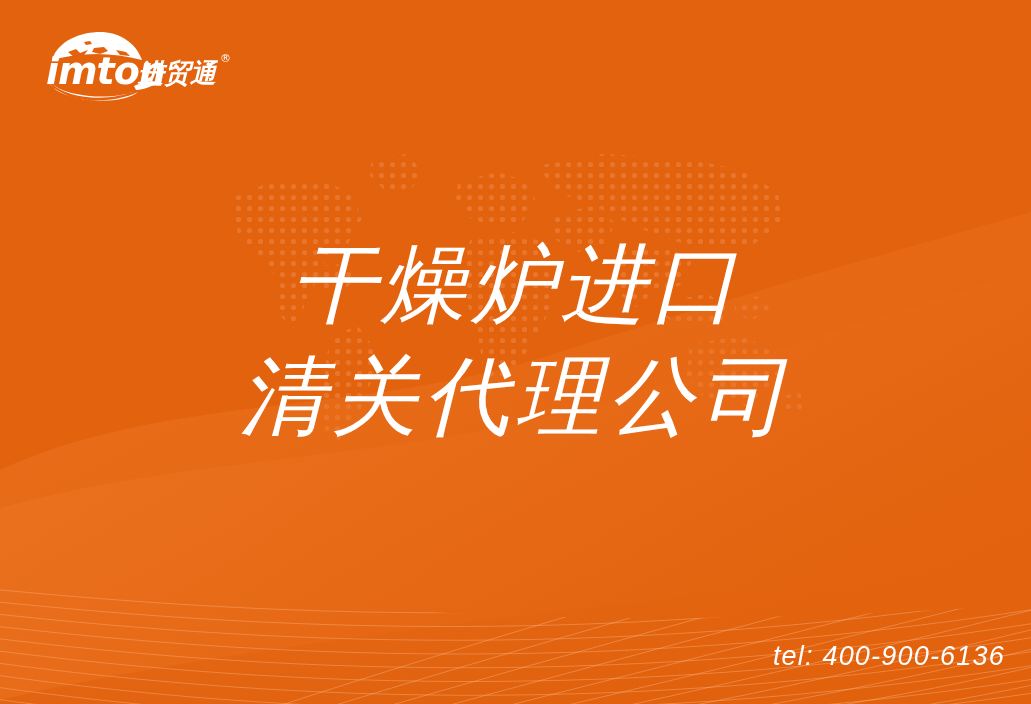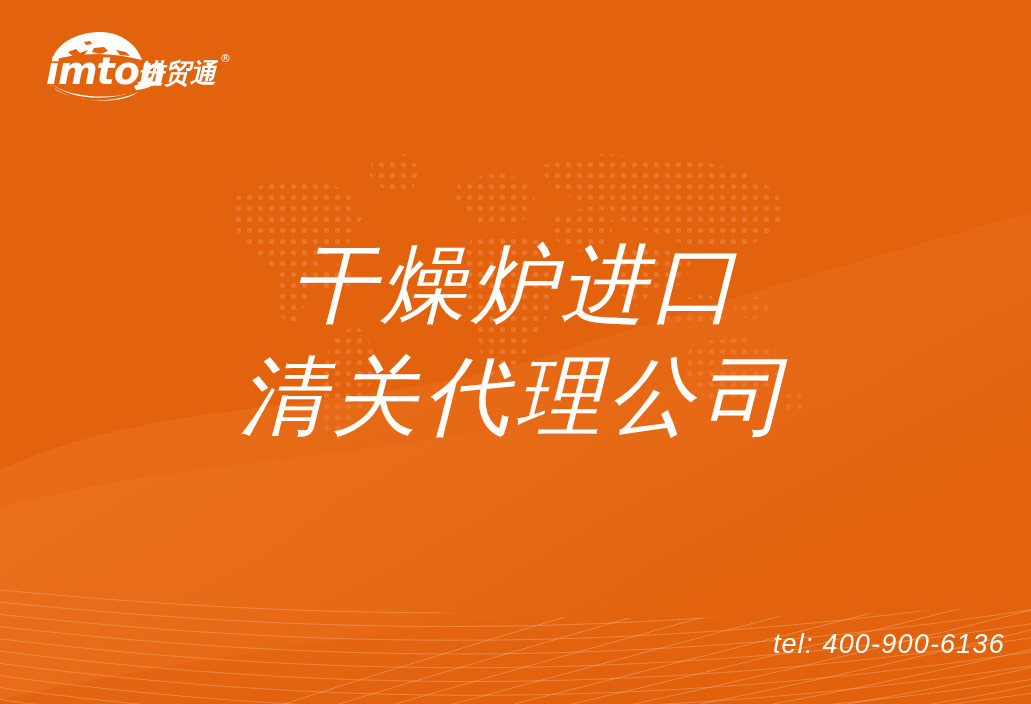--- a/index.html
+++ b/index.html
@@ -49,21 +49,21 @@
     letter-spacing:4px;
     white-space:nowrap;
     -webkit-font-smoothing:antialiased;
   }
   #headline .line{display:block;}
   #headline .line2{letter-spacing:6px;}
 
   
   #phone{
     position:absolute;
-    right:26px; bottom:44px;
+    right:26px; bottom:32px;
     color:#ffffff;
     font-family:"Liberation Sans","DejaVu Sans",sans-serif;
     font-weight:400;
     font-size:27px;
     letter-spacing:1.2px;
     white-space:nowrap;
   }
 </style>
 </head>
 <body>

